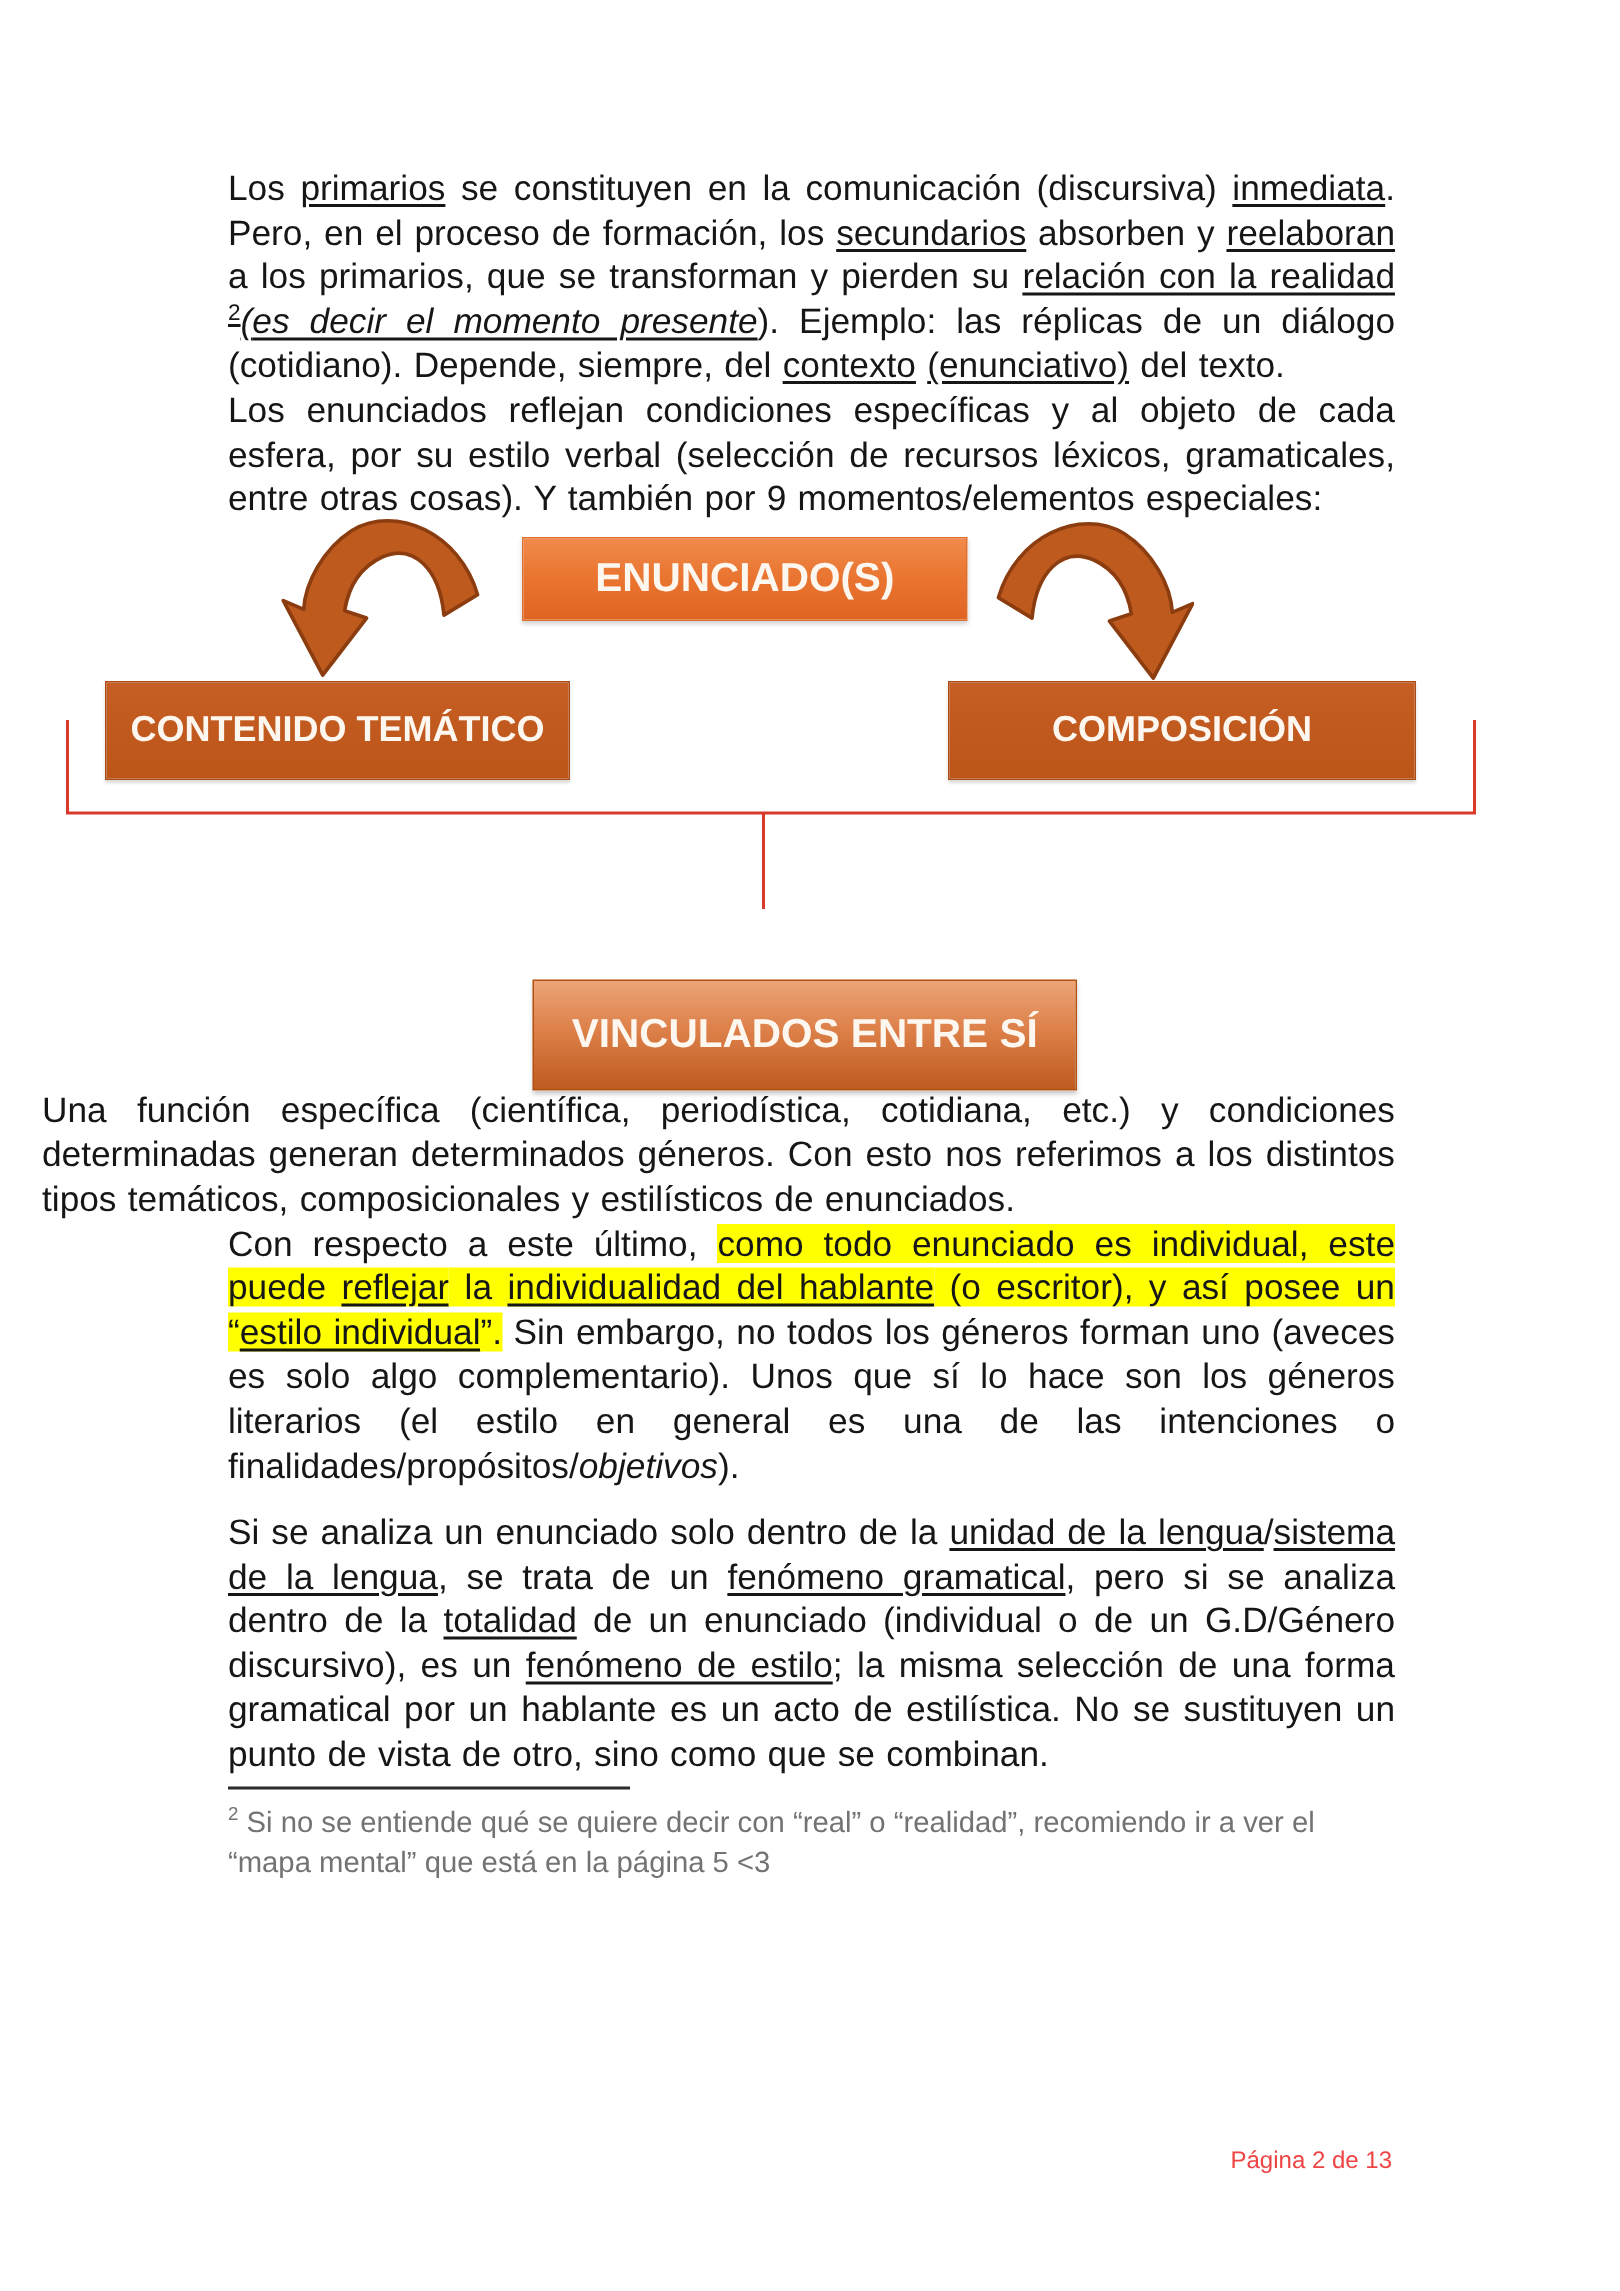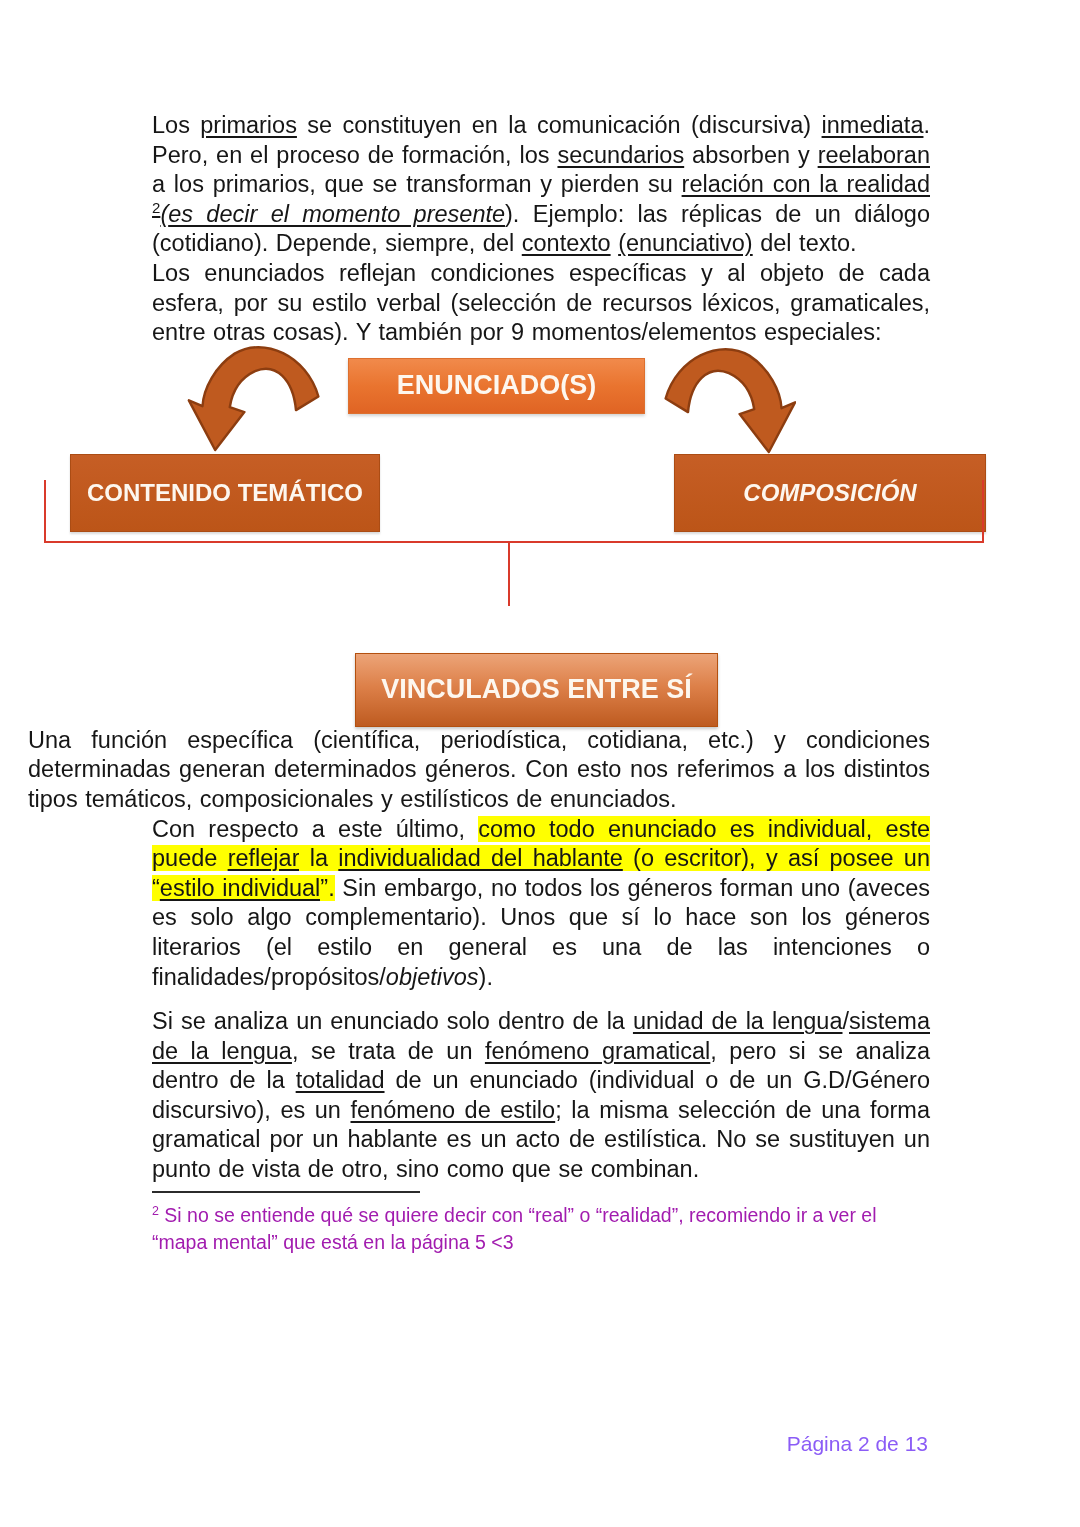--- a/index.html
+++ b/index.html
@@ -35,49 +35,49 @@
     font-weight:bold;color:#fdf7ef;text-align:center;
   }
   .top-box{
     left:348px;top:10px;width:297px;height:56px;
     font-size:27px;
     background:linear-gradient(180deg,#f18a4b 0%,#e9742f 50%,#e06424 100%);
     border:1px solid #dd702f;
     box-shadow:0 2px 3px rgba(0,0,0,.18);
   }
   .branch-box{
-    top:106px;height:78px;font-size:24px;
+    top:106px;height:66px;font-size:24px;
     background:linear-gradient(180deg,#c65e25 0%,#bc5518 100%);
     border:1px solid #ab4c14;
     box-shadow:0 2px 2px rgba(0,0,0,.15);
   }
   .bb1{left:70px;width:310px;}
   .bb2{left:412px;width:212px;}
-  .bb3{left:674px;width:312px;font-style:italic;}
+  .bb3{left:632px;width:312px;}
   .linked-box{
     left:355px;top:268px;width:363px;height:74px;font-size:27px;
     background:linear-gradient(180deg,#eca478 0%,#dd8049 45%,#be5b20 100%);
     border:1px solid #b3500f;
     box-shadow:0 2px 3px rgba(0,0,0,.22);
     margin-top:37px;
   }
   .bracket{position:absolute;background:var(--bracket,#d93a2b);}
   .br-left{left:44px;top:132px;width:2px;height:62px;}
   .br-right{left:982px;top:132px;width:2px;height:62px;}
   .br-bottom{left:44px;top:193px;width:940px;height:2px;}
   .br-stem{left:508px;top:194px;width:2px;height:64px;}
   .arrow{position:absolute;}
   .arrow path{fill:var(--arrow-fill,#bf5a1f);stroke:var(--arrow-outline,#8c3d10);stroke-width:2.5;stroke-linejoin:round;}
   .arrow-left{left:183px;top:-8px;width:150px;height:112px;transform:scaleX(-1);}
   .arrow-right{left:656px;top:-6px;width:140px;height:112px;}
 
   
   .fn-sep{margin:6px 0 0 152px;width:268px;height:0;border-top:2px solid #2b2b2b;}
-  .footnote{margin:9px 145px 0 152px;font-size:19.5px;line-height:27.5px;color:#a21caf;}
-  .page-number{position:absolute;top:1432px;right:152px;font-size:21px;color:#8b5cf6;}
+  .footnote{margin:9px 145px 0 152px;font-size:19.5px;line-height:27.5px;color:#737373;}
+  .page-number{position:absolute;top:1432px;right:152px;font-size:16px;color:#ef4444;}
 </style>
 </head>
 <body>
 
 <div class="page">
 
   <p class="para"><span>Los </span><span class="u">primarios</span><span> se constituyen en la comunicación (discursiva) </span><span class="u">inmediata</span><span>. Pero, en el proceso de formación, los </span><span class="u">secundarios</span><span> absorben y </span><span class="u">reelaboran</span><span> a los primarios, que se transforman y pierden su </span><span class="u">relación con la realidad </span><span class="u sup">2</span><span class="u i">(</span><span class="u i">es decir el momento presente</span><span>). Ejemplo: las réplicas de un diálogo (cotidiano). Depende, siempre, del </span><span class="u">contexto</span><span> </span><span class="u">(enunciativo)</span><span> del texto.</span></p>
   <p class="para"><span>Los enunciados reflejan condiciones específicas y al objeto de cada esfera, por su estilo verbal (selección de recursos léxicos, gramaticales, entre otras cosas). Y también por 9 momentos/elementos especiales:</span></p>
 
   <div class="diagram">

